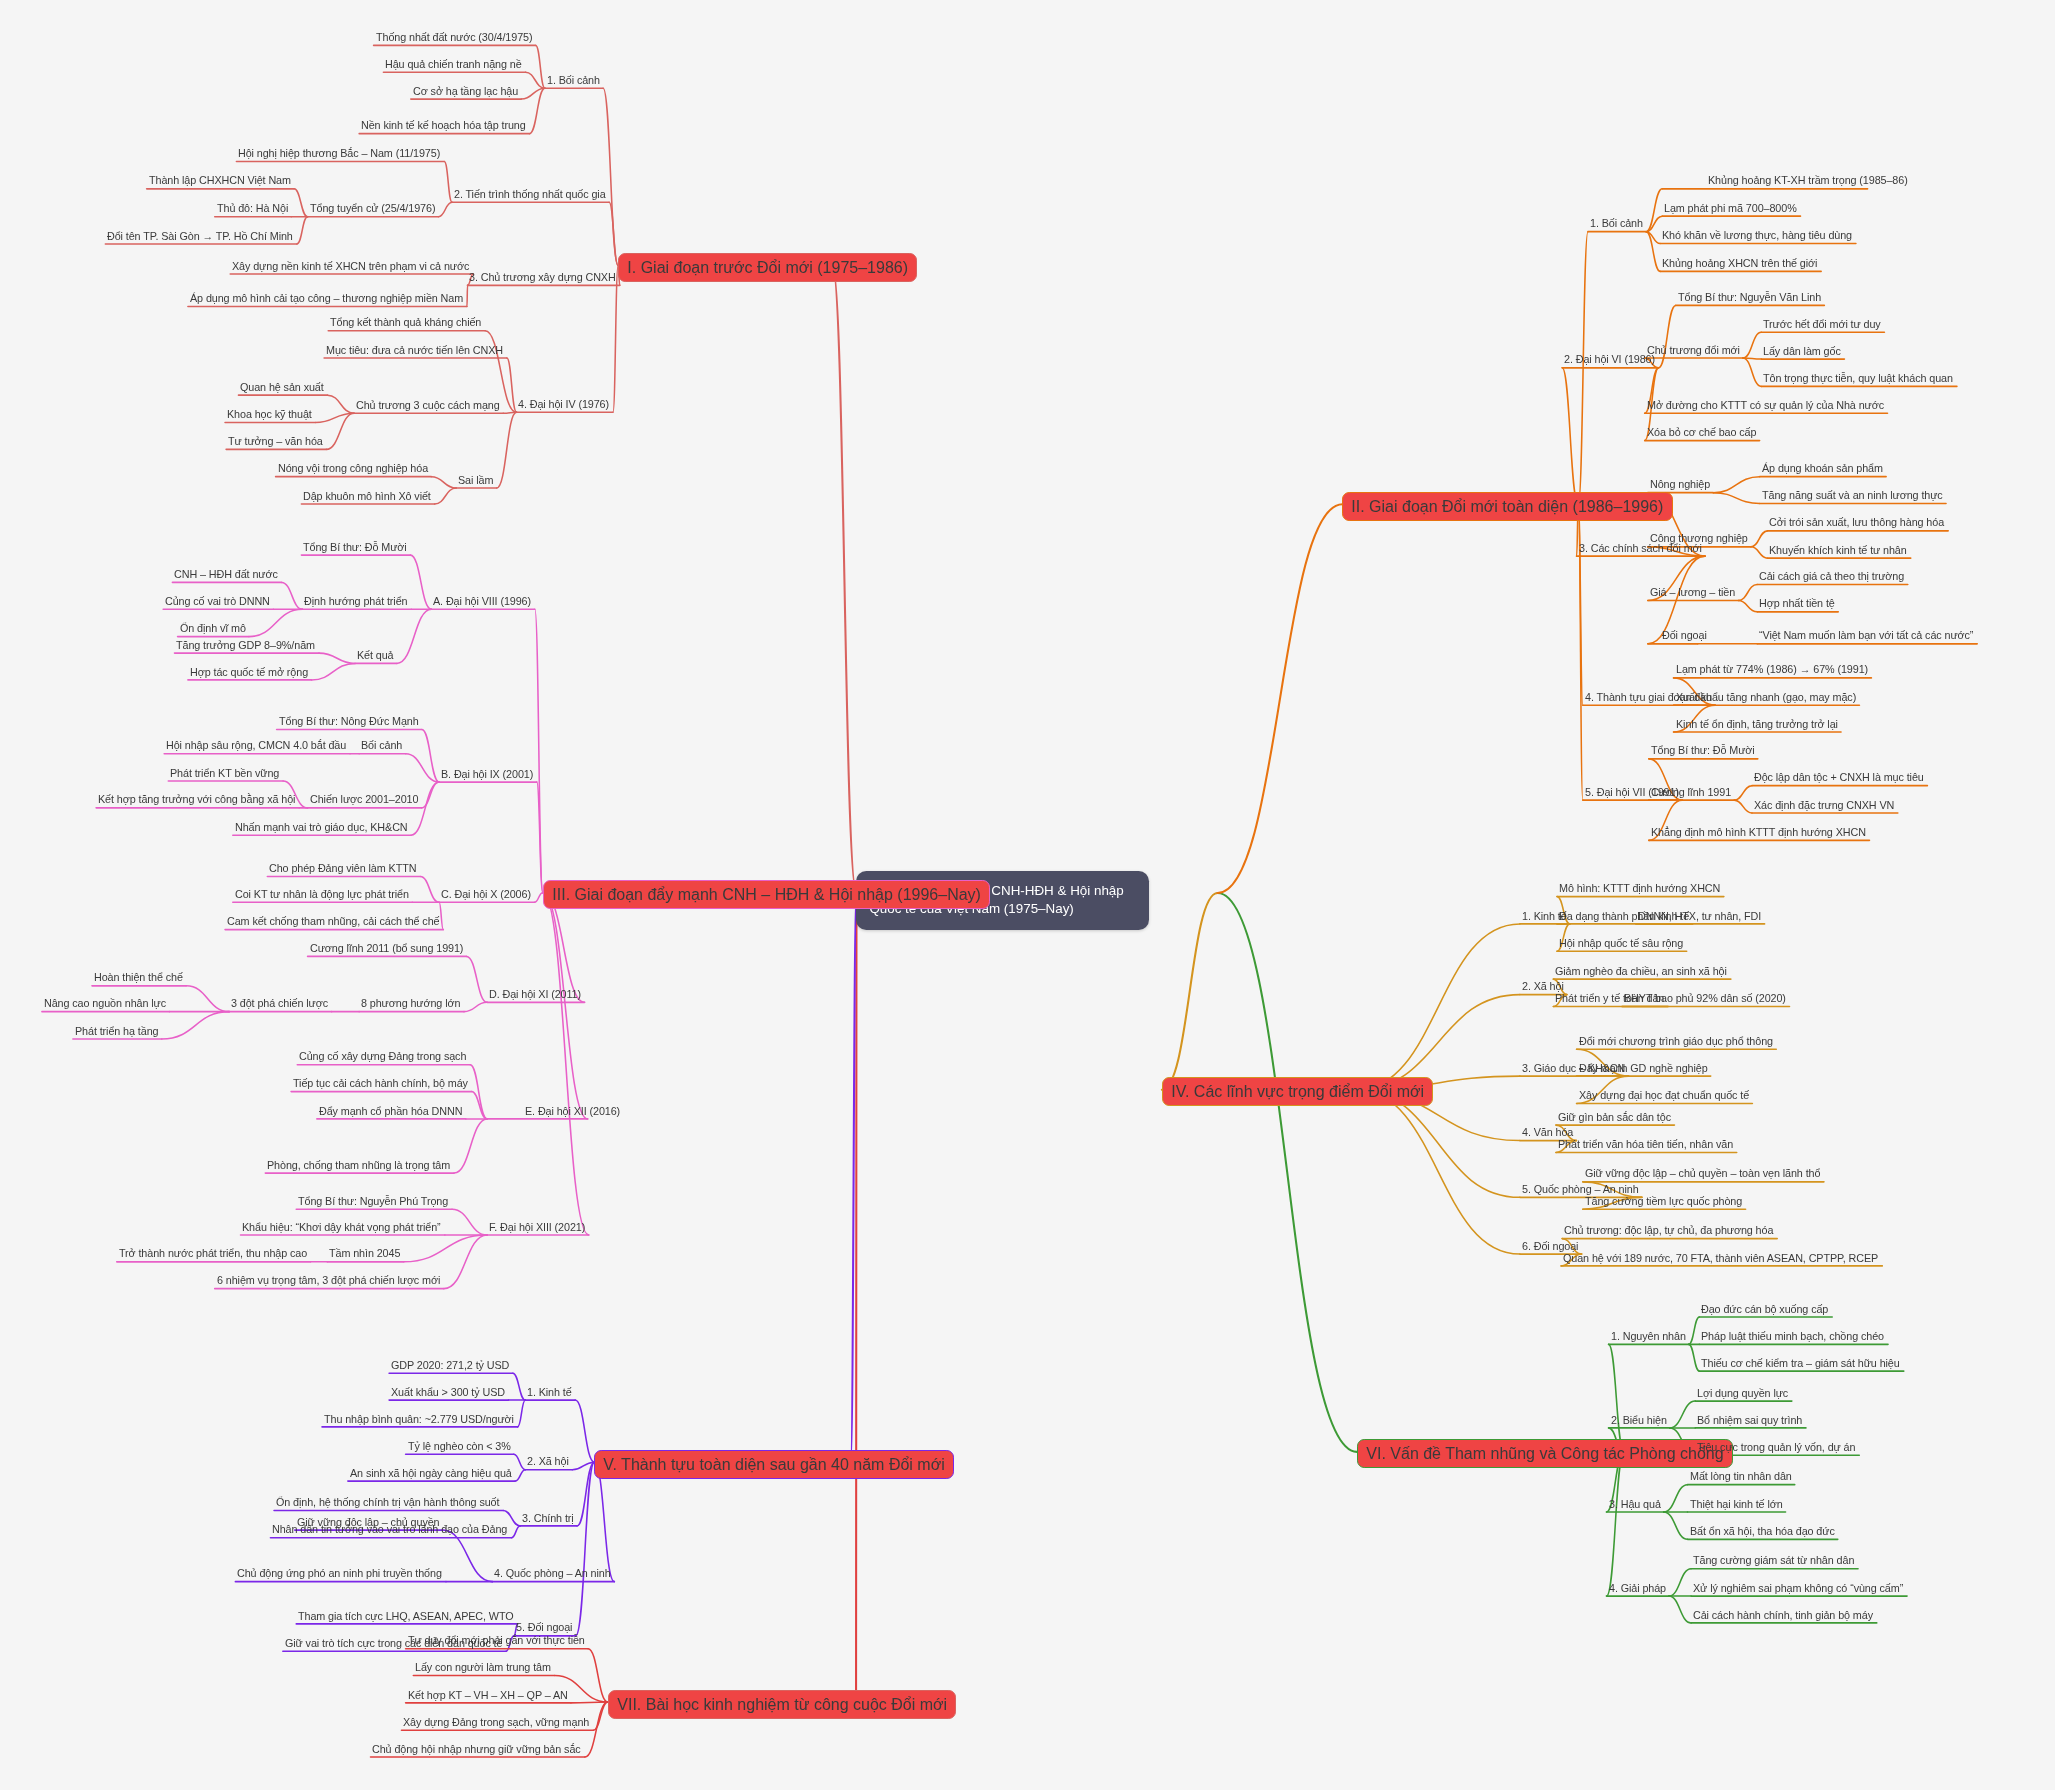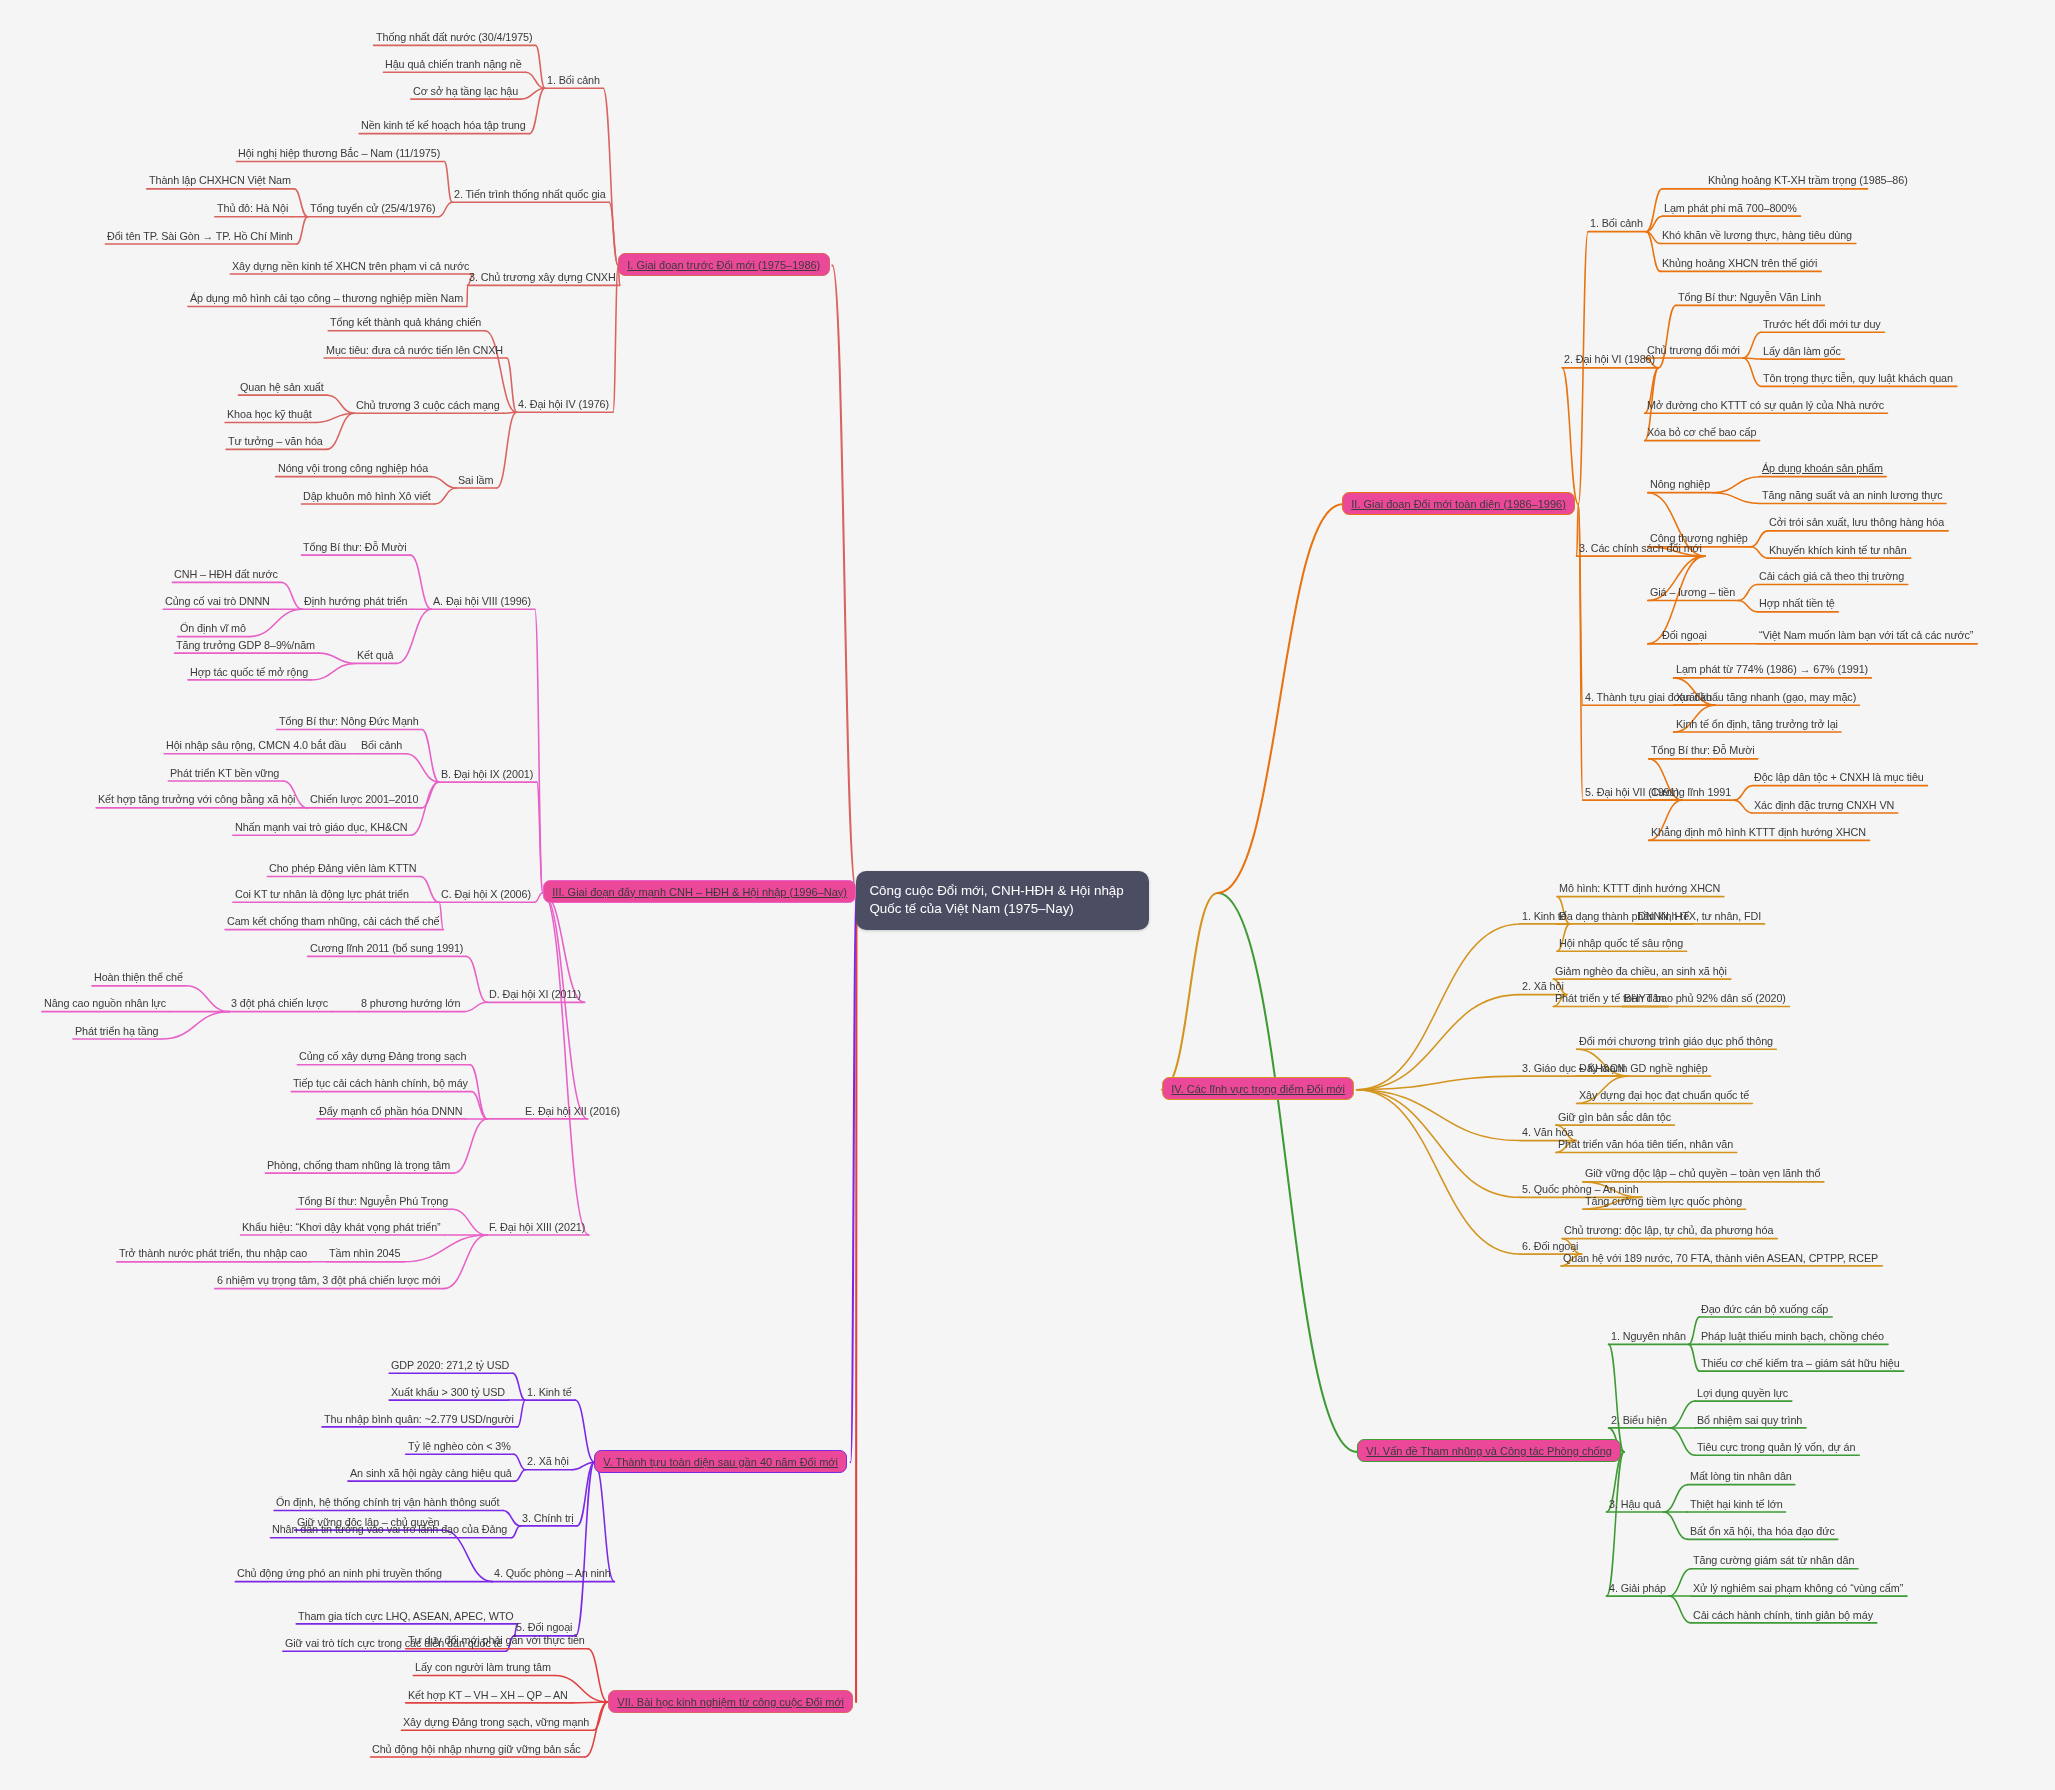--- a/index.html
+++ b/index.html
@@ -14,27 +14,26 @@
   #canvas { position:absolute; inset:0; }
   svg.links { position:absolute; left:0; top:0; width:2056px; height:1790px; pointer-events:none; }
 
   .node { position:absolute; white-space:nowrap; color:#3a3a3a; }
 
   
   .txt { font-size:10.8px; line-height:1.1; letter-spacing:-0.1px; }
 
   
   .sect {
-    font-size:11px;
-    background:#ec4899;
+    font-size:16px;
+    background:#ef4444;
     border:1.5px solid #cc5555;
     border-radius:7.2px;
     padding:4.6px 8.3px;
     color:#3a3a3a;
-    text-decoration:underline;
   }
   .sect.red    { border-color:#d9635f; }
   .sect.orange { border-color:#e8730f; }
   .sect.pink   { border-color:#e860c8; }
   .sect.amber  { border-color:#d4941e; }
   .sect.purple { border-color:#7b27e8; }
   .sect.green  { border-color:#3d9a35; }
 
   
   #root {
@@ -413,21 +412,21 @@
     <div class="node txt" style="left: 1564px; top: 354px;">2. Đại hội VI (1986)</div>
     <div class="node txt" style="left: 1678px; top: 292px;">Tổng Bí thư: Nguyễn Văn Linh</div>
     <div class="node txt" style="left: 1647px; top: 345px;">Chủ trương đổi mới</div>
     <div class="node txt" style="left: 1763px; top: 319px;">Trước hết đổi mới tư duy</div>
     <div class="node txt" style="left: 1763px; top: 346px;">Lấy dân làm gốc</div>
     <div class="node txt" style="left: 1763px; top: 373px;">Tôn trọng thực tiễn, quy luật khách quan</div>
     <div class="node txt" style="left: 1647px; top: 400px;">Mở đường cho KTTT có sự quản lý của Nhà nước</div>
     <div class="node txt" style="left: 1647px; top: 427px;">Xóa bỏ cơ chế bao cấp</div>
     <div class="node txt" style="left: 1579px; top: 543px;">3. Các chính sách đổi mới</div>
     <div class="node txt" style="left: 1650px; top: 479px;">Nông nghiệp</div>
-    <div class="node txt" style="left: 1762px; top: 463px; text-decoration: underline;">Áp dụng khoán sản phẩm</div>
+    <div class="node txt" style="left: 1762px; top: 463px;">Áp dụng khoán sản phẩm</div>
     <div class="node txt" style="left: 1762px; top: 490px;">Tăng năng suất và an ninh lương thực</div>
     <div class="node txt" style="left: 1650px; top: 533px;">Công thương nghiệp</div>
     <div class="node txt" style="left: 1769px; top: 517px;">Cởi trói sản xuất, lưu thông hàng hóa</div>
     <div class="node txt" style="left: 1769px; top: 545px;">Khuyến khích kinh tế tư nhân</div>
     <div class="node txt" style="left: 1650px; top: 587px;">Giá – lương – tiền</div>
     <div class="node txt" style="left: 1759px; top: 571px;">Cải cách giá cả theo thị trường</div>
     <div class="node txt" style="left: 1759px; top: 598px;">Hợp nhất tiền tệ</div>
     <div class="node txt" style="left: 1650px; top: 630px; padding-left: 12px;">Đối ngoại</div>
     <div class="node txt" style="left: 1759px; top: 630px;">“Việt Nam muốn làm bạn với tất cả các nước”</div>
     <div class="node txt" style="left: 1585px; top: 692px;">4. Thành tựu giai đoạn đầu</div>

